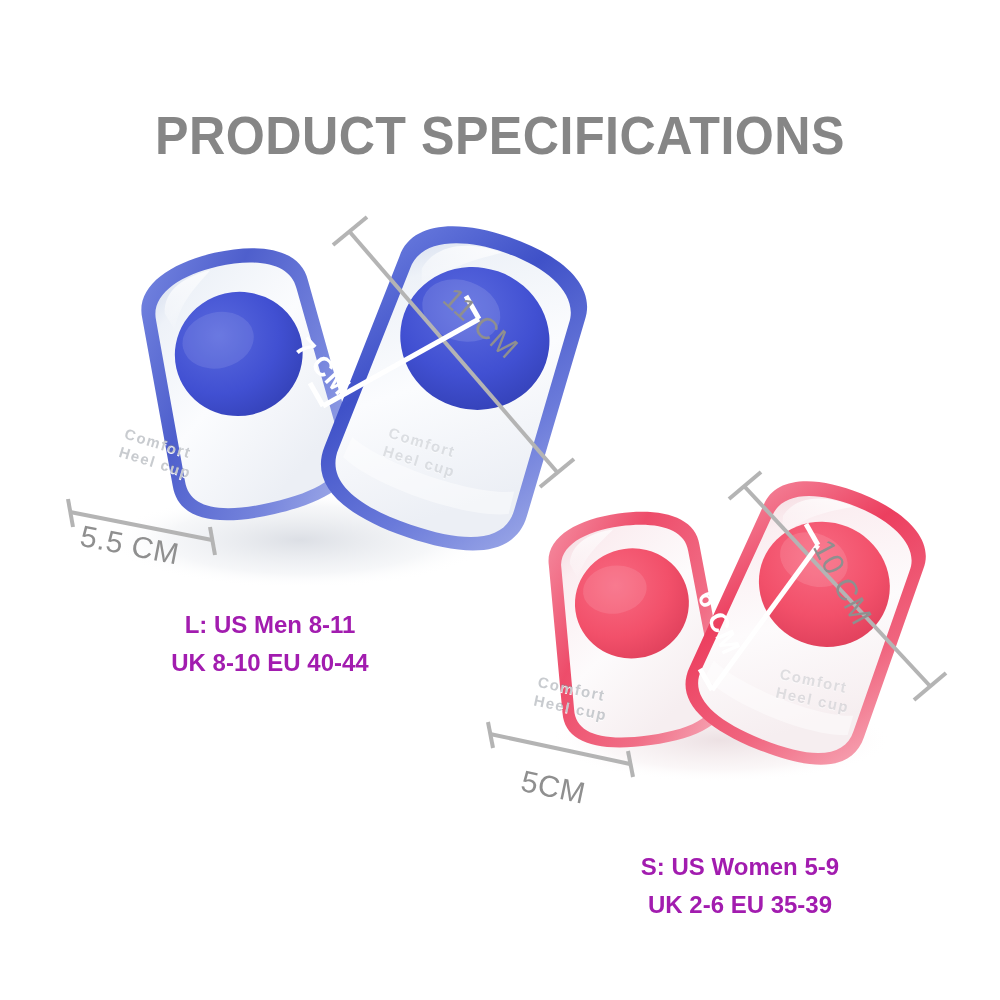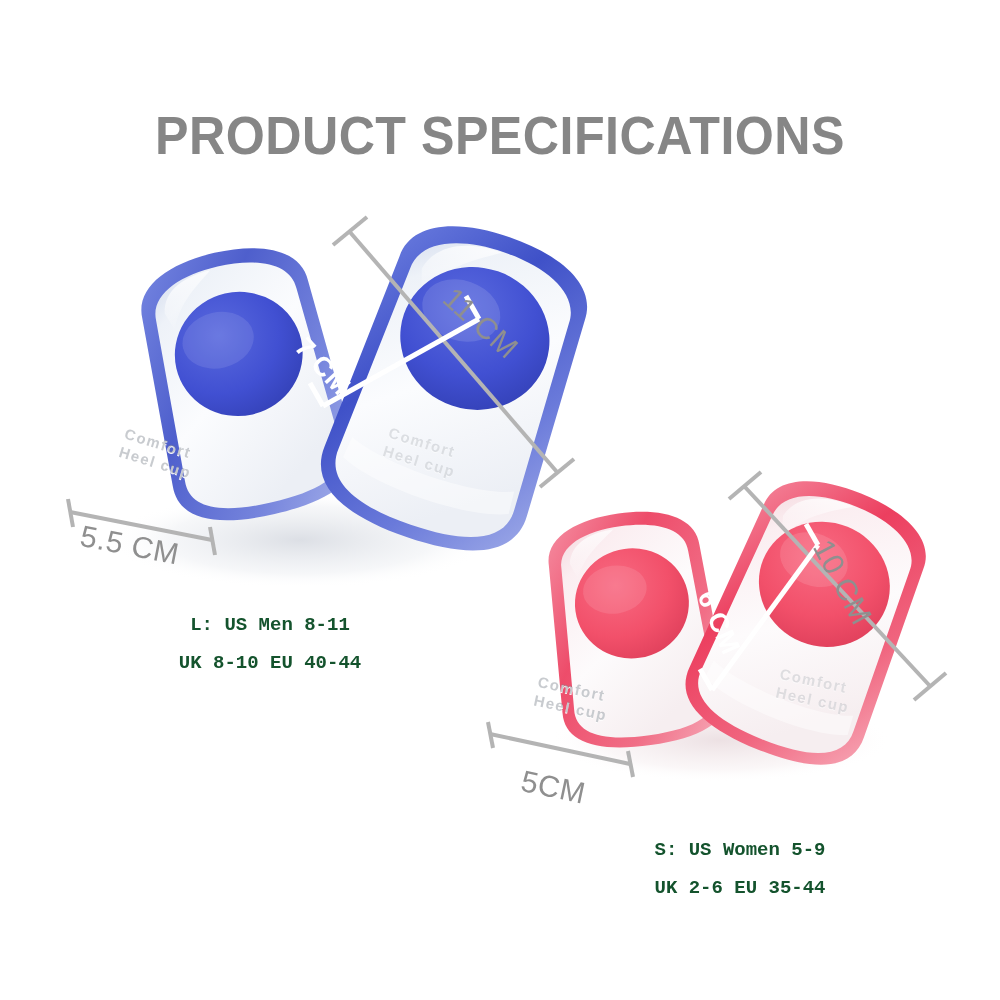--- a/index.html
+++ b/index.html
@@ -36,36 +36,36 @@
     letter-spacing: 0.5px;
     color: #868686;
     transform: scaleX(0.93);
     transform-origin: 50% 50%;
     white-space: nowrap;
   }
 
   
   .size-caption {
     position: absolute;
-    font-family: Liberation Mono, monospace;
+    font-family: Liberation Sans, sans-serif;
     font-weight: 700;
-    font-size: 19px;
+    font-size: 24px;
     line-height: 38px;
-    color: #14532d;
+    color: #a21caf;
     text-align: center;
     white-space: nowrap;
   }
   #caption-large {
     left: 60px;
     top: 606px;
     width: 420px;
   }
   #caption-small {
     left: 530px;
-    top: 831px;
+    top: 848px;
     width: 420px;
   }
 
   
   #art {
     position: absolute;
     left: 0;
     top: 0;
     width: 1000px;
     height: 1000px;
@@ -332,16 +332,16 @@
 
   <div class="dim dim-inner" id="dim-6cm">6 CM</div>
 
   <div class="size-caption" id="caption-large">
     <div>L: US Men 8-11</div>
     <div>UK 8-10 EU 40-44</div>
   </div>
 
   <div class="size-caption" id="caption-small">
     <div>S: US Women 5-9</div>
-    <div>UK 2-6 EU 35-44</div>
+    <div>UK 2-6 EU 35-39</div>
   </div>
 
 </div>
 
 </body></html>

